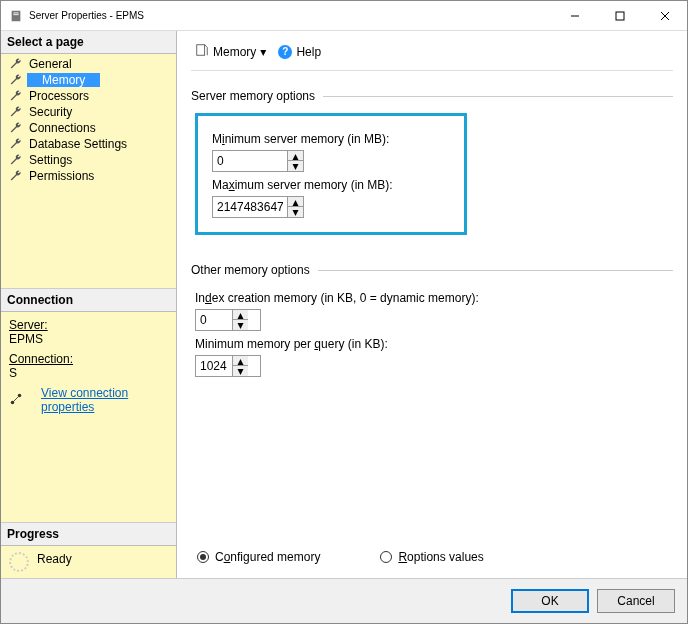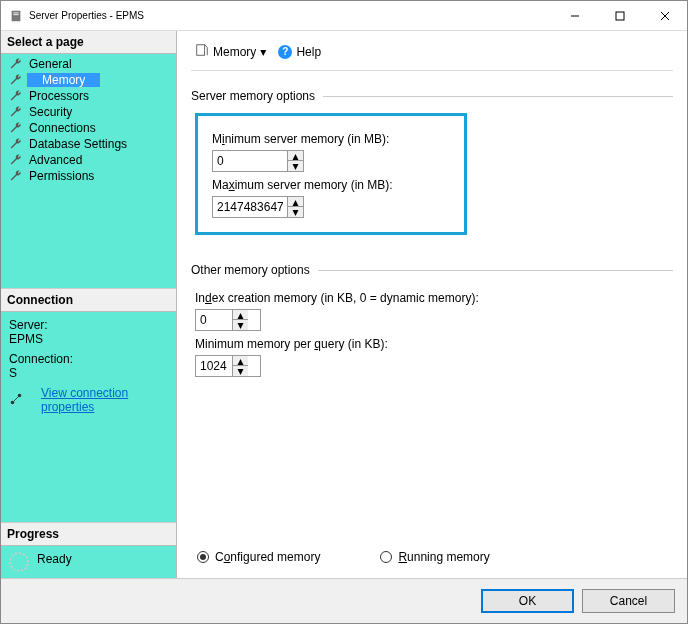--- a/index.html
+++ b/index.html
@@ -5,30 +5,30 @@
 * { box-sizing: border-box; font-family: "Segoe UI", Tahoma, sans-serif; font-size: 12px; }
 body { margin: 0; background: #fff; }
 .window { width: 688px; height: 624px; border: 1px solid #888; background: #fff; display: flex; flex-direction: column; }
 .titlebar { height: 30px; display: flex; align-items: center; padding-left: 8px; border-bottom: 1px solid #ddd; }
 .titlebar .icon { width: 14px; height: 14px; margin-right: 6px; }
 .titlebar .title { flex: 1; font-size: 10px; }
 .titlebar .btns { display: flex; }
 .titlebar .btn { width: 45px; height: 29px; display: flex; align-items: center; justify-content: center; }
 .titlebar .btn svg { width: 10px; height: 10px; }
 .body { flex: 1; display: flex; min-height: 0; }
-.left { width: 176px; border-right: 1px solid #bbb; display: flex; flex-direction: column; background: #5eead4; }
+.left { width: 176px; border-right: 1px solid #bbb; display: flex; flex-direction: column; background: #fef9c3; }
 .panel-head { font-weight: bold; padding: 4px 6px; background: #f0f0f0; border-bottom: 1px solid #bbb; }
 .pages { padding: 2px 0; }
 .page-item { display: flex; align-items: center; padding: 1px 8px; cursor: default; }
 .page-item .wrench { width: 14px; height: 14px; margin-right: 4px; }
 .page-item.selected span.label { background: #3399ff; color: #fff; padding: 0 15px; }
 .page-item span.label { padding: 0 2px; }
 .spacer { flex: 1; }
 .conn-box { padding: 6px 8px; }
-.conn-label { color: #000; }
+.conn-label { color: #000; text-decoration: underline; }
 .conn-val { color: #000; margin-bottom: 6px; }
 .link { color: #0066cc; text-decoration: underline; cursor: pointer; }
 .link-row { display: flex; align-items: center; gap: 18px; }
 .right { flex: 1; display: flex; flex-direction: column; padding: 8px 14px 0 14px; }
 .toolbar { display: flex; align-items: center; gap: 4px; padding: 2px 0 8px 0; border-bottom: 1px solid #ddd; }
 .toolbar .tbtn { display: flex; align-items: center; gap: 4px; padding: 2px 4px; }
 .group-title-row { display: flex; align-items: center; margin: 18px 0 8px 0; }
 .group-title-row .gt { white-space: nowrap; margin-right: 8px; }
 .group-title-row .line { flex: 1; height: 1px; background: #ccc; }
 .highlight-box { border: 3px solid #1ca3d6; padding: 10px 14px 14px 14px; margin-top: 2px; width: 272px; margin-left: 4px; }
@@ -36,21 +36,21 @@
 .spinner { display: inline-flex; border: 1px solid #999; background: #fff; }
 .spinner input { border: none; outline: none; width: 74px; padding: 2px 4px; font-size: 12px; }
 .spinner .spbtns { display: flex; flex-direction: column; border-left: 1px solid #999; }
 .spinner .spbtn { width: 15px; height: 10px; display:flex; align-items:center; justify-content:center; background:#efefef; border-bottom:1px solid #999;}
 .spinner .spbtn:last-child{border-bottom:none;}
 .bottom-radio { display: flex; gap: 60px; padding: 14px 0 14px 6px; margin-top: auto; }
 .radio { display: flex; align-items: center; gap: 6px; }
 .radio .circ { width: 12px; height: 12px; border: 1px solid #333; border-radius: 50%; display:flex; align-items:center; justify-content:center;}
 .radio.checked .circ::after { content:""; width:6px; height:6px; background:#333; border-radius:50%;}
 .footer { border-top: 1px solid #ccc; padding: 10px 12px; display: flex; justify-content: flex-end; gap: 8px; background: #f0f0f0;}
-.footer button { width: 93px; height: 24px; border: 1px solid #888; background: #e6e6e6; }
+.footer button { width: 78px; height: 24px; border: 1px solid #888; background: #e6e6e6; }
 .footer button.primary { border: 2px solid #0078d7; background: #e6e6e6;}
 .und { text-decoration: underline; }
 .progress-row { display:flex; gap:8px; padding:6px 8px;}
 .dotted-circle { width:20px; height:20px; border:2px dotted #ccc; border-radius:50%;}
 .help-icon { width:14px; height:14px; border-radius:50%; background:#1e90ff; color:#fff; display:inline-flex; align-items:center; justify-content:center; font-weight:bold; font-size:10px;}
 .net-icon svg{width:14px;height:14px;}
 .section-divider{height:1px;background:#ccc;margin-top:2px;}
 .other-block{margin-left:4px;}
 </style>
 </head>
@@ -126,21 +126,21 @@
           <div class="page-item">
             <span class="wrench"><svg viewBox="0 0 16 16">
                 <path d="M13 3a3 3 0 0 1-4 4L3 13l-1-1 6-6a3 3 0 0 1 4-4l-2 2 1 1z" fill="#555"></path>
               </svg></span>
             <span class="label">Database Settings</span>
           </div>
           <div class="page-item">
             <span class="wrench"><svg viewBox="0 0 16 16">
                 <path d="M13 3a3 3 0 0 1-4 4L3 13l-1-1 6-6a3 3 0 0 1 4-4l-2 2 1 1z" fill="#555"></path>
               </svg></span>
-            <span class="label">Advanced</span>
+            <span class="label">Settings</span>
           </div>
           <div class="page-item">
             <span class="wrench"><svg viewBox="0 0 16 16">
                 <path d="M13 3a3 3 0 0 1-4 4L3 13l-1-1 6-6a3 3 0 0 1 4-4l-2 2 1 1z" fill="#555"></path>
               </svg></span>
             <span class="label">Permissions</span>
           </div>
         </div>
       <div class="spacer"></div>
       <div class="section-divider"></div>
@@ -234,21 +234,21 @@
         </div>
       </div>
 
       <div class="bottom-radio">
         <div class="radio checked">
           <div class="circ"></div>
           <span><span>C</span><span class="und">o</span><span>nfigured memory</span></span>
         </div>
         <div class="radio">
           <div class="circ"></div>
-          <span><span class="und">R</span><span>unning memory</span></span>
+          <span><span class="und">R</span><span>options values</span></span>
         </div>
       </div>
     </div>
   </div>
 
   <div class="footer">
     <button class="primary">OK</button>
     <button>Cancel</button>
   </div>
 </div>

